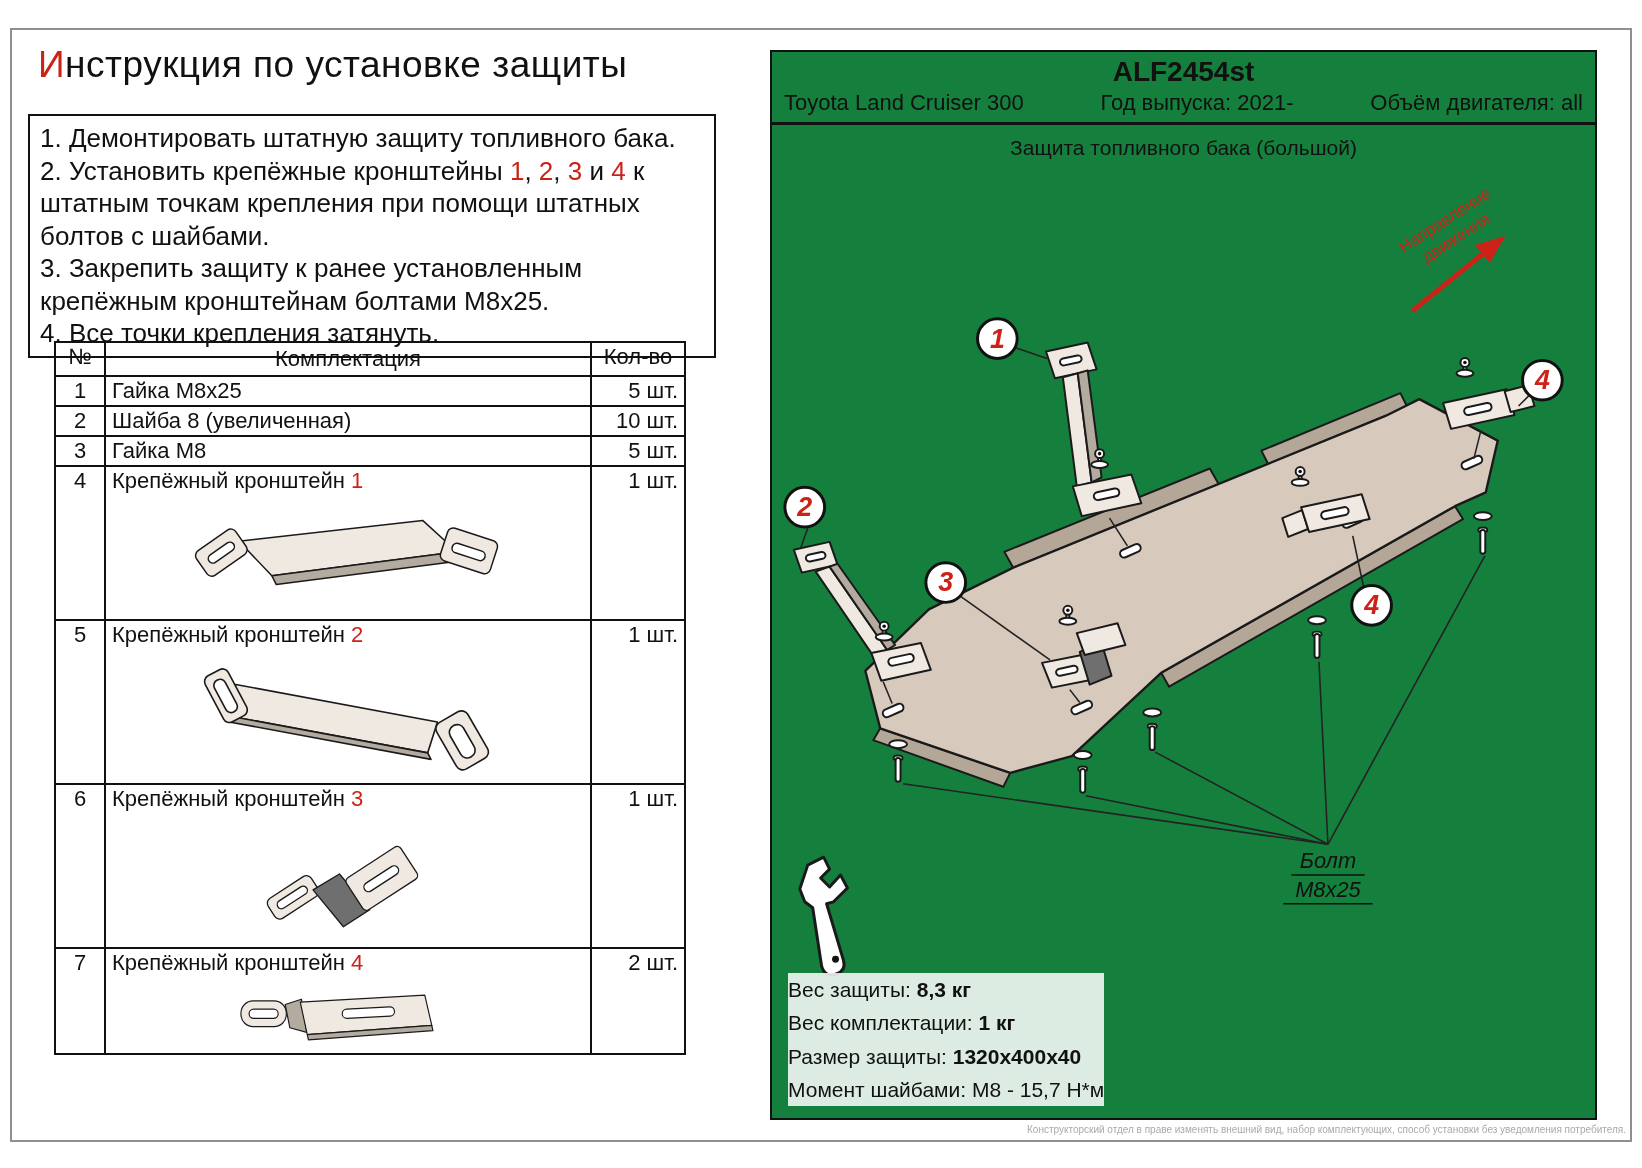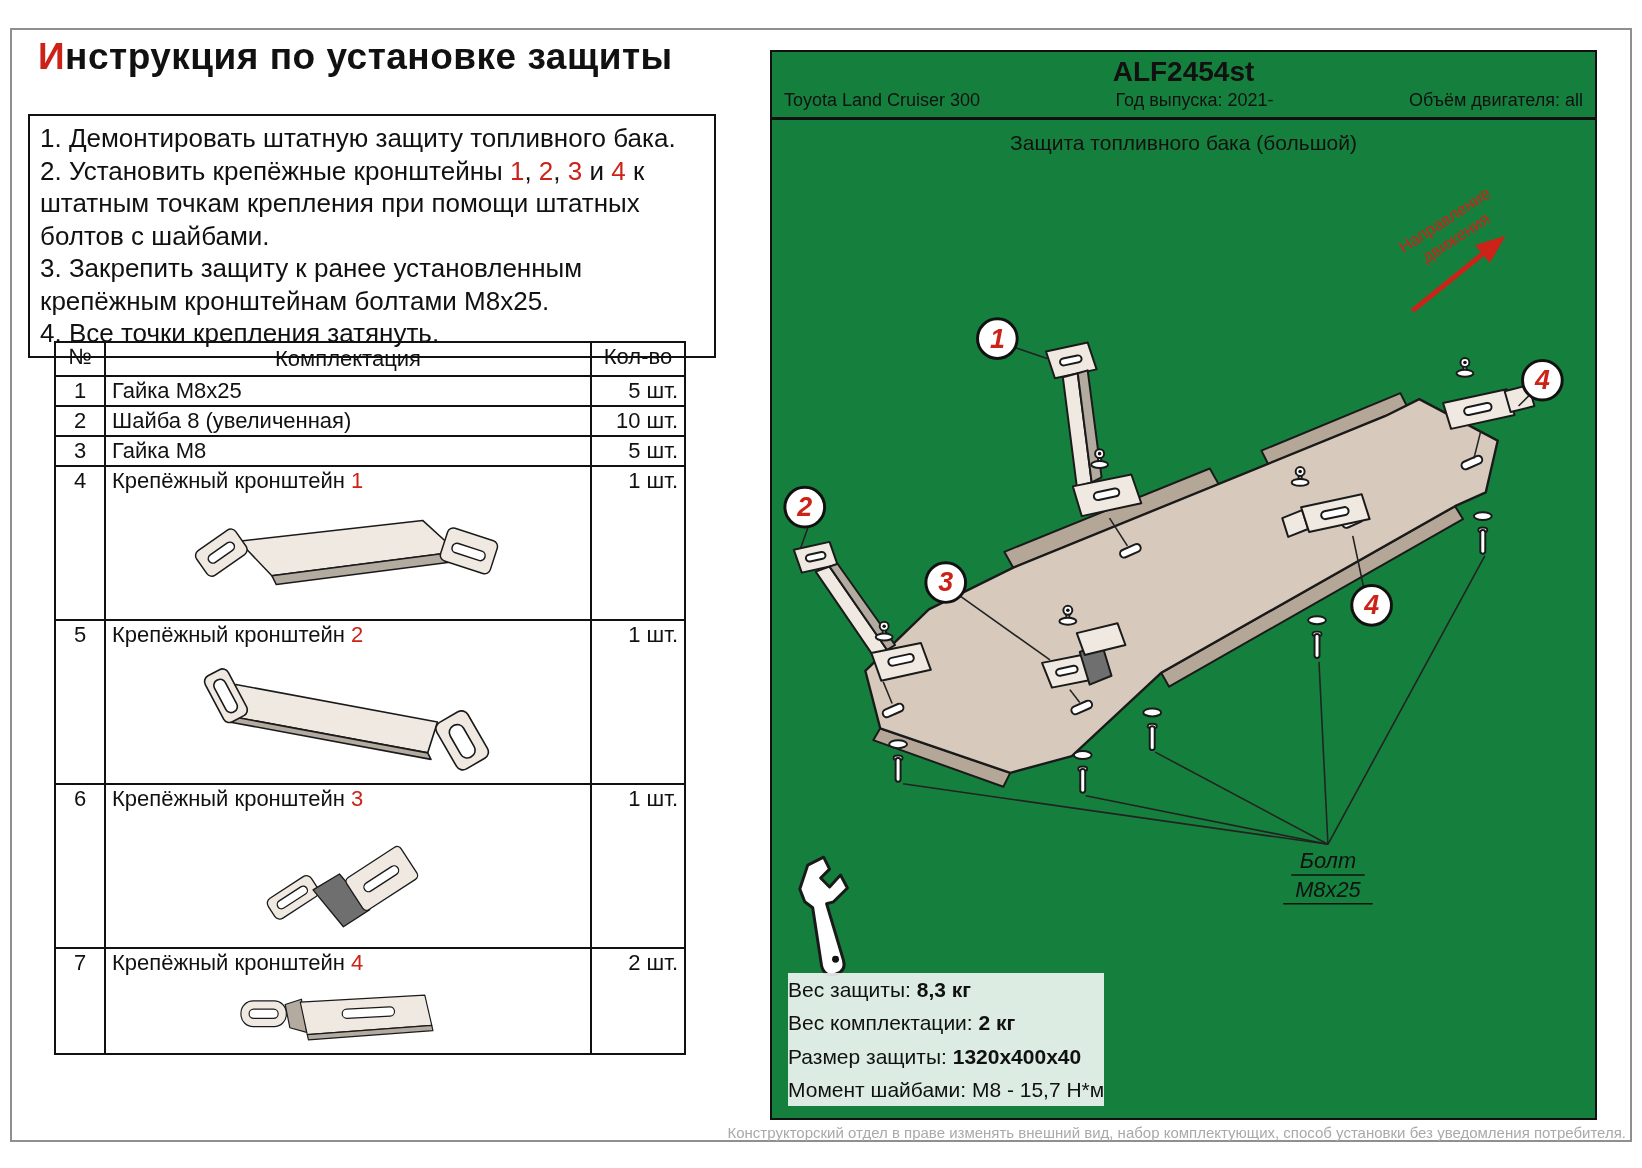--- a/index.html
+++ b/index.html
@@ -2,21 +2,21 @@
 <html><head>
 <meta charset="utf-8">
 <style>
   html,body{margin:0;padding:0;background:#e8e8e8;}
   .page{position:relative;width:1642px;height:1168px;background:#fff;
         font-family:"Liberation Sans",sans-serif;color:#111;overflow:hidden;}
   .page-border{position:absolute;left:10px;top:28px;width:1618px;height:1110px;
         border:2px solid #8f8f8f;pointer-events:none;}
   .red{color:#cc2218;}
   
-  .doc-title{position:absolute;left:38px;top:36px;font-size:37px;letter-spacing:.5px;font-weight:bold;}
+  .doc-title{position:absolute;left:38px;top:44px;font-size:37px;letter-spacing:.5px;}
   .instr-box{position:absolute;left:28px;top:98px;width:664px;border:2px solid #111;
         padding:6px 10px;font-size:26px;line-height:1.25;margin-top:16px;}
   .parts-table{position:absolute;left:54px;top:341px;width:632px;border-collapse:collapse;
         font-size:22px;}
   .parts-table td,.parts-table th{border:2px solid #111;padding:1px 6px;font-weight:normal;}
   .parts-table th{text-align:center;height:30px;}
   .cell-num{width:36px;text-align:center;vertical-align:top;}
   .cell-qty{width:80px;text-align:right;vertical-align:top;white-space:nowrap;}
   .cell-name{text-align:left;vertical-align:top;}
   tr.tall td{height:auto;}
@@ -26,26 +26,26 @@
   svg.b2{width:400px;height:122px;}
   svg.b3{width:280px;height:122px;}
   svg.b4{width:360px;height:64px;}
   .grease-note{position:absolute;left:38px;top:1010px;width:664px;text-align:center;
         font-size:25px;line-height:1.25;color:#cc2218;}
   
   .part-card{position:absolute;left:770px;top:50px;width:823px;height:1066px;
         border:2px solid #111;background:#15803d;}
   .card-head{border-bottom:3px solid #111;padding:4px 0 6px;}
   .part-code{text-align:center;font-size:28px;font-weight:bold;}
-  .vehicle-row{display:flex;justify-content:space-between;padding:2px 12px 0;font-size:18px;}
+  .vehicle-row{display:flex;justify-content:space-between;padding:2px 12px 0;font-size:22px;}
   .diagram-title{text-align:center;font-size:21px;padding:11px 0 2px;}
   .diagram-svg{position:absolute;left:0;top:125px;width:821px;height:937px;}
   .specs{position:absolute;left:16px;bottom:12px;font-size:21px;line-height:1.58;background:rgba(255,255,255,.85);}
   .specs b{font-weight:bold;}
-  .card-footer{position:absolute;right:16px;top:1124px;font-size:15px;color:#a9a9a9;}
+  .card-footer{position:absolute;right:16px;top:1124px;font-size:10px;color:#a9a9a9;}
   .face{fill:#f0e9e1;stroke:#1a1a1a;stroke-width:2;stroke-linejoin:round;}
   .slot{fill:#fff;stroke:#1a1a1a;stroke-width:2;}
   .shade{fill:#b3aaa0;stroke:#1a1a1a;stroke-width:2;stroke-linejoin:round;}
   .dark{fill:#6f6f6f;stroke:#1a1a1a;stroke-width:2;stroke-linejoin:round;}
   .wh{fill:#fff;stroke:#1a1a1a;stroke-width:2;}
   .plate{fill:#d7cabd;stroke:#1a1a1a;stroke-width:2.4;stroke-linejoin:round;}
   .flange{fill:#b5a798;stroke:#1a1a1a;stroke-width:2;stroke-linejoin:round;}
   .leader{stroke:#222;stroke-width:1.6;fill:none;}
   .co{fill:#fff;stroke:#111;stroke-width:3;}
   .cot{fill:#cc2218;font:italic bold 27px "Liberation Sans",sans-serif;text-anchor:middle;}
@@ -361,20 +361,20 @@
 
       <g>
         <path class="wh" style="stroke-width:3;stroke-linejoin:round" d="M36,694 L52,686 L58,698 L49,707 L58,716 L69,704 L76,717 L62,731 L55,733 L72,790
              Q75,801 64,804 Q53,807 50,796 L41,737 L33,731 L28,718 Z"></path>
         <circle cx="64" cy="789" r="3.5" fill="#111"></circle>
       </g>
     </svg>
 
     <div class="specs">
         <div><span>Вес защиты: </span><b>8,3 кг</b></div>
-        <div><span>Вес комплектации: </span><b>2 кг</b></div>
+        <div><span>Вес комплектации: </span><b>1 кг</b></div>
         <div><span>Размер защиты: </span><b>1320x400x40</b></div>
         <div><span>Момент шайбами:  </span><span>М8 - 15,7 Н*м</span></div>
       </div>
   </div>
 
   <div class="card-footer">Конструкторский отдел в праве изменять внешний вид, набор комплектующих, способ установки без уведомления потребителя.</div>
 </div>
 
 </body></html>

